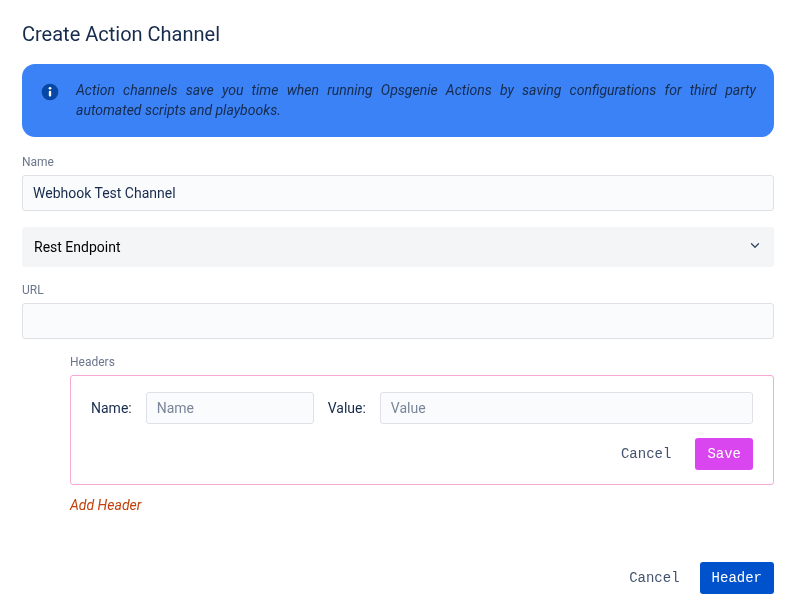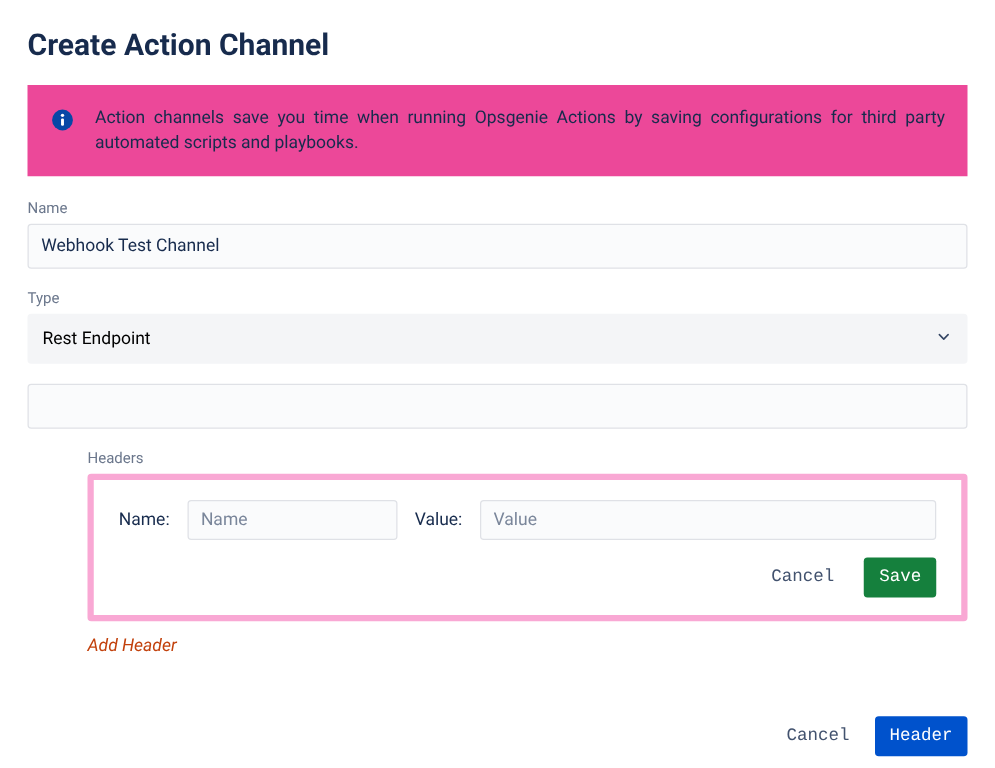--- a/index.html
+++ b/index.html
@@ -8,33 +8,34 @@
       padding: 0;
     }
     body {
       font-family: -apple-system, BlinkMacSystemFont, "Segoe UI", Roboto, Helvetica, Arial, sans-serif;
       background: #fff;
       padding: 22px;
       width: 796px;
       color: #172b4d;
     }
     .page-title {
-      font-size: 24px;
-      font-weight: 700;
+      font-size: 20px;
+      font-weight: 400;
       color: #172b4d;
       margin-bottom: 18px;
     }
     .info-banner {
-      background: #ec4899;
-      border-radius: 0;
+      background: #3b82f6;
+      border-radius: 13px;
       padding: 16px 18px;
       display: flex;
       align-items: flex-start;
       gap: 16px;
       margin-bottom: 18px;
+      font-style: italic;
     }
     .info-icon-wrap {
       flex-shrink: 0;
       display: flex;
       align-items: center;
       justify-content: center;
       margin-top: 2px;
     }
     .info-text {
       font-size: 14px;
@@ -80,21 +81,21 @@
       cursor: pointer;
     }
     .chevron-icon {
       position: absolute;
       right: 12px;
       top: 50%;
       transform: translateY(-50%);
       pointer-events: none;
     }
     .headers-box {
-      border: 5px solid #f9a8d4;
+      border: 1px solid #f9a8d4;
       border-radius: 3px;
       padding: 16px 20px 14px 20px;
     }
     .headers-row {
       display: flex;
       align-items: center;
       gap: 14px;
       margin-bottom: 14px;
     }
     .hr-label {
@@ -143,21 +144,21 @@
       padding: 0 12px;
       display: inline-flex;
       align-items: center;
       justify-content: center;
     }
     .btn-subtle {
       background: transparent;
       color: #42526e;
     }
     .btn-dark {
-      background: #15803d;
+      background: #d946ef;
       color: #fff;
       font-weight: 500;
     }
     .btn-primary {
       background: #0052cc;
       color: #fff;
       font-weight: 500;
     }
     .add-header-link {
       font-size: 14px;
@@ -190,34 +191,34 @@
   </span>
   <div class="info-text">Action channels save you time when running Opsgenie Actions by saving configurations for third party automated scripts and playbooks.</div>
 </div>
 
 <div class="field-group">
   <label class="field-label">Name</label>
   <input type="text" class="text-input" value="Webhook Test Channel" style="">
 </div>
 
 <div class="field-group">
-  <label class="field-label">Type</label>
   <div class="select-wrap">
     <div class="select-display">
       <span>Rest Endpoint</span>
     </div>
     <span class="chevron-icon">
       <svg width="14" height="14" viewBox="0 0 24 24" fill="none">
         <path d="M6 9l6 6 6-6" stroke="#344563" stroke-width="2.2" stroke-linecap="round" stroke-linejoin="round"></path>
       </svg>
     </span>
   </div>
 </div>
 
 <div class="field-group">
+  <label class="field-label">URL</label>
   <input type="text" class="text-input" value="" style="">
 </div>
 
 <div class="field-group" style="margin-bottom:0;padding-left:48px;">
   <label class="field-label">Headers</label>
   <div class="headers-box">
     <div class="headers-row">
       <span class="hr-label">Name:</span>
       <input type="text" class="hr-name-input" placeholder="Name" style="">
       <span class="hr-label">Value:</span>

